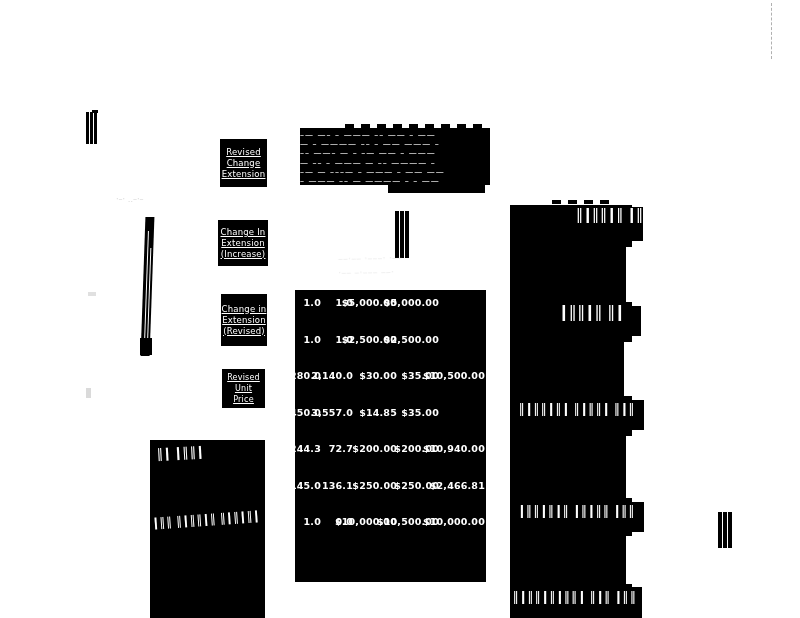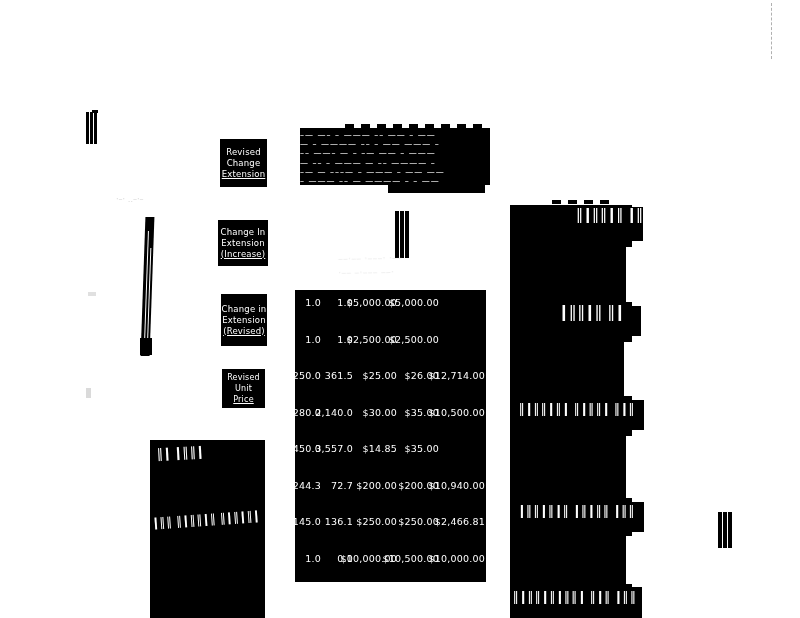--- a/index.html
+++ b/index.html
@@ -11,31 +11,32 @@
   .blk{background:#000;}
   .wnoise{color:#fff; white-space:nowrap; overflow:hidden; line-height:1;}
   .gnoise{color:#d9d9d9; white-space:nowrap; overflow:hidden; line-height:1;}
 
   
   .lblbox{
     position:absolute; background:#000; color:#fff;
     font-size:8.5px; line-height:11px; text-align:center;
     display:flex; flex-direction:column; justify-content:center;
     letter-spacing:0.2px;
+    text-decoration:underline;
   }
   .lblbox .u{text-decoration:underline;}
 
   
   .dashline{display:block; font-size:8px; line-height:9.2px; letter-spacing:1px; color:#fff; white-space:nowrap;}
 
   
   #extension-table{position:absolute; left:295px; top:290px; width:191px; height:292px; background:#000;}
   .trow{position:relative; height:36.5px;}
   .tcell{
-    position:absolute; top:7px; color:#fff; font-size:9.5px; font-weight:400;
+    position:absolute; top:7px; color:#fff; font-size:9.5px; font-weight:700;
     white-space:nowrap; text-align:right; letter-spacing:0.2px;
   }
   .c0{right:165px;} .c1{right:133px;} .c2{right:89px;} .c3{right:47px;} .c4{right:1px;}
 
   
   .streak-v{position:relative; background:#000;}
   .streak-v::before{content:""; position:absolute; left:35%; top:10%; bottom:12%; width:1px; background:#fff;}
   .streak-v::after{content:""; position:absolute; left:65%; top:22%; bottom:6%; width:1px; background:#fff;}
 
   .serration{background:repeating-linear-gradient(90deg,#000 0 9px,transparent 9px 16px); height:4px;}
@@ -111,27 +112,20 @@
         <span class="tcell c4"></span>
       </div>
       <div class="trow">
         <span class="tcell c0">1.0</span>
         <span class="tcell c1">1.0</span>
         <span class="tcell c2">$2,500.00</span>
         <span class="tcell c3">$2,500.00</span>
         <span class="tcell c4"></span>
       </div>
       <div class="trow">
-        <span class="tcell c0">250.0</span>
-        <span class="tcell c1">361.5</span>
-        <span class="tcell c2">$25.00</span>
-        <span class="tcell c3">$26.00</span>
-        <span class="tcell c4">$12,714.00</span>
-      </div>
-      <div class="trow">
         <span class="tcell c0">4,280.0</span>
         <span class="tcell c1">2,140.0</span>
         <span class="tcell c2">$30.00</span>
         <span class="tcell c3">$35.00</span>
         <span class="tcell c4">$10,500.00</span>
       </div>
       <div class="trow">
         <span class="tcell c0">4,450.0</span>
         <span class="tcell c1">3,557.0</span>
         <span class="tcell c2">$14.85</span>

